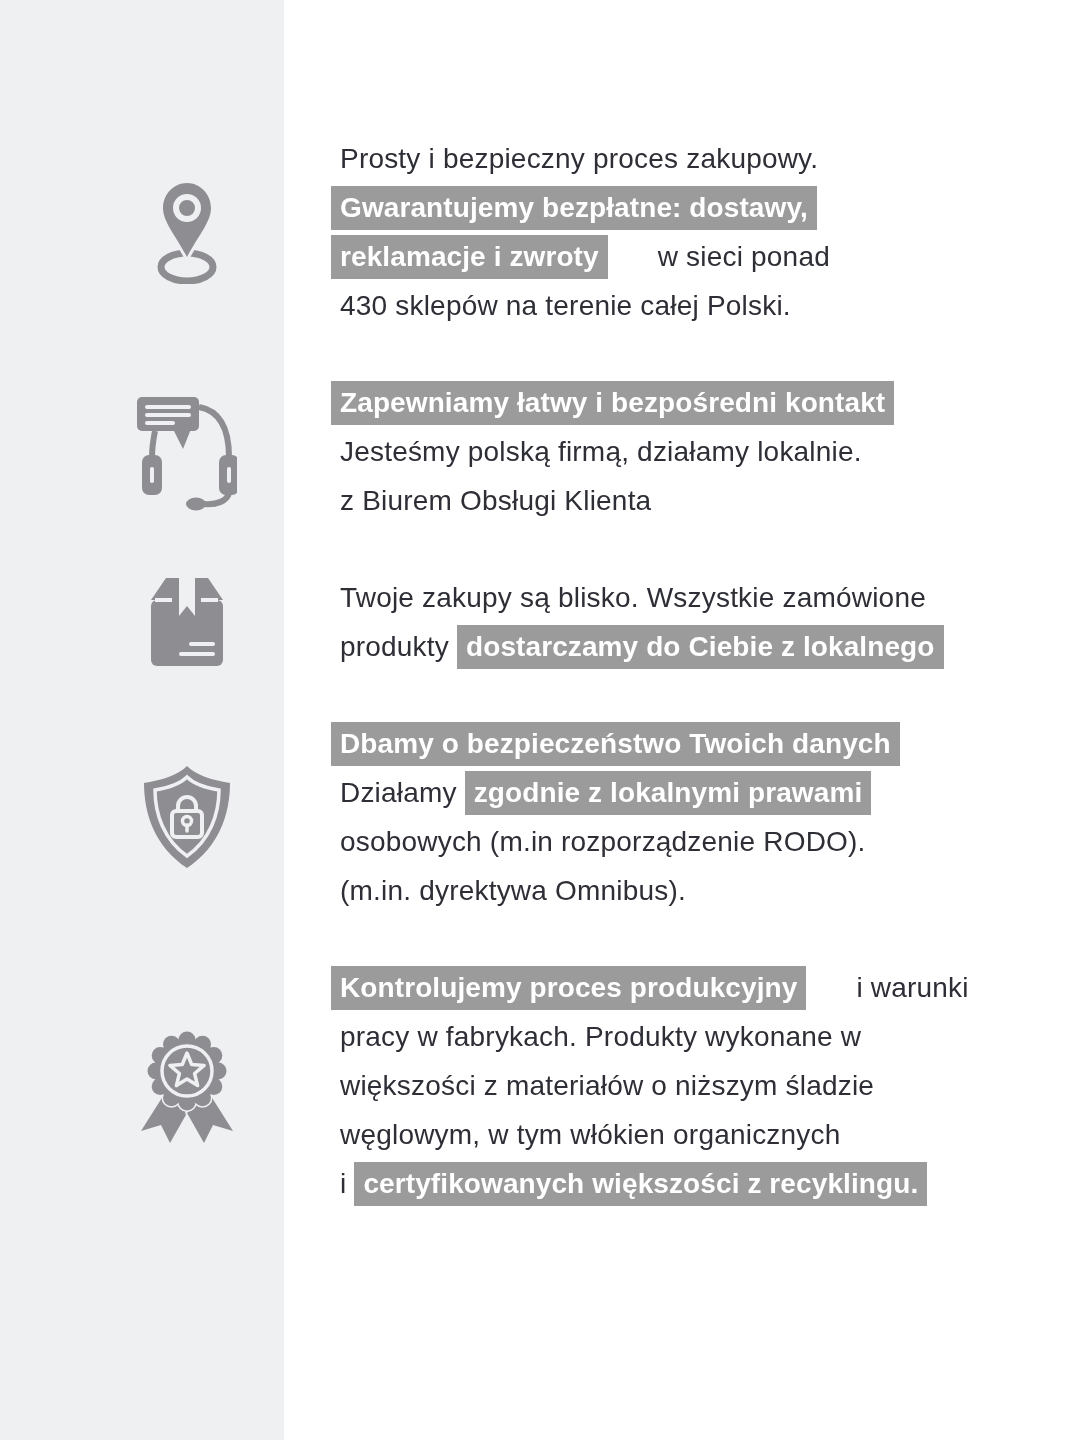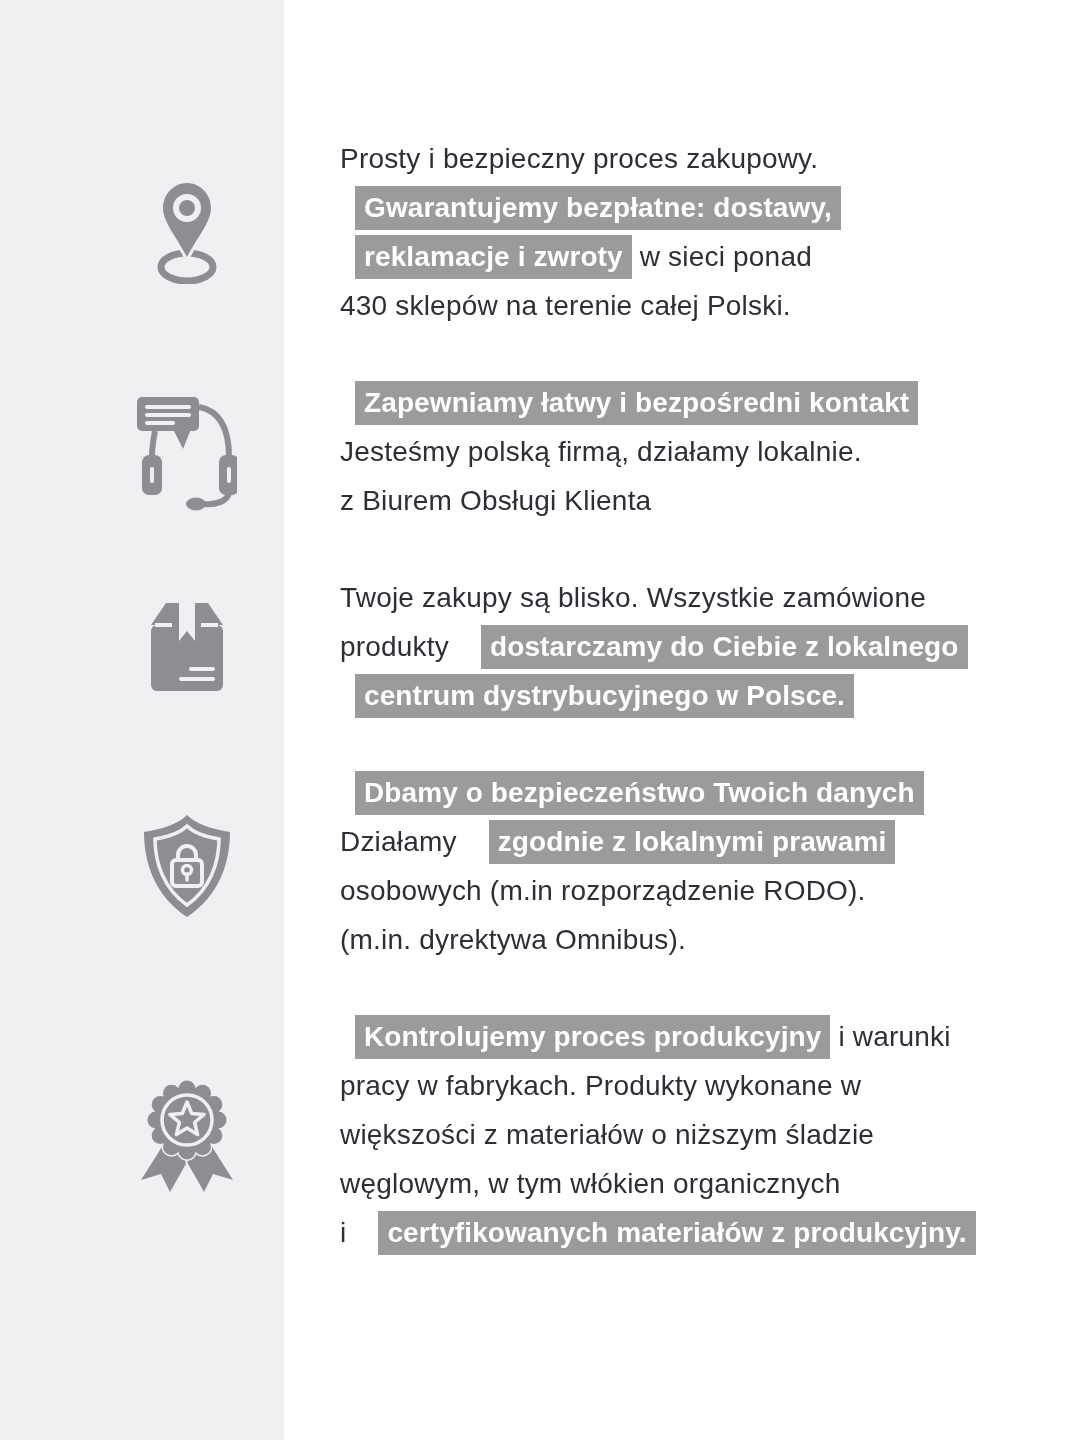--- a/index.html
+++ b/index.html
@@ -40,29 +40,28 @@
     padding-left:47px;
     display:flex;flex-direction:column;justify-content:center;
   }
   .line{
     height:49px;
     display:flex;align-items:center;
     white-space:pre;
     font-size:28px;
     letter-spacing:0.2px;
   }
-  .seg-p{color:var(--text);}
+  .seg-p{color:var(--text);margin-left:42px;}
   .line > .seg-p:first-child{margin-left:9px;}
   .seg-h{
     background:var(--hl);
     color:var(--hl-text);
     font-weight:700;
     letter-spacing:0.1px;
     padding:6px 9px;
-    margin-left:24px;
   }
   
   .ic-fill{fill:var(--icon);}
   .ic-ko{fill:var(--knockout);}
   .ic-stroke{stroke:var(--icon);fill:none;}
   .ic-kostroke{stroke:var(--knockout);fill:none;}
   .ic-halo{fill:var(--icon);stroke:var(--knockout);paint-order:stroke;}
 </style>
 </head>
 <body>
@@ -117,21 +116,20 @@
             <rect class="ic-ko" x="6" y="22" width="17" height="4"></rect>
             <rect class="ic-ko" x="52" y="22" width="17" height="4"></rect>
             <path class="ic-ko" d="M30,2 h16 v38 l-8,-10 l-8,10 z"></path>
             <rect class="ic-ko" x="40" y="66" width="26" height="4" rx="2"></rect>
             <rect class="ic-ko" x="30" y="76" width="36" height="4" rx="2"></rect>
           </svg>
         </div>
         <div class="text-cell">
           <div class="line"><span class="seg-p">Twoje zakupy są blisko. Wszystkie zamówione</span></div>
           <div class="line"><span class="seg-p">produkty </span><span class="seg-h">dostarczamy do Ciebie z lokalnego</span></div>
-          <div class="line"><span class="seg-h">centrum dystrybucyjnego w Polsce.</span></div>
         </div>
       </div>
       <div class="section-row">
         <div class="icon-cell">
           <svg width="94" height="106" viewBox="0 0 94 106">
             <path class="ic-fill" d="M47,2 C38,11 23,16 4,19 C4,50 15,83 47,104 C79,83 90,50 90,19 C71,16 56,11 47,2 Z"></path>
             <path class="ic-kostroke" stroke-width="3.5" d="M47,13 C40,20 28,24 15,26 C15,50 24,76 47,92 C70,76 79,50 79,26 C66,24 54,20 47,13 Z"></path>
             <rect class="ic-kostroke" stroke-width="4" x="32" y="47" width="30" height="26" rx="4"></rect>
             <path class="ic-kostroke" stroke-width="4" d="M38,47 v-5 a9,9 0 0 1 18,0 v5"></path>
             <circle class="ic-kostroke" stroke-width="3.5" cx="47" cy="57" r="4.5"></circle>
@@ -182,17 +180,17 @@
             </g>
             <circle class="ic-kostroke" stroke-width="3.5" cx="52" cy="44" r="25"></circle>
             <path class="ic-kostroke" stroke-width="3.5" stroke-linejoin="round" d="M52,26 L56.7,37.5 L69.1,38.4 L59.6,46.5 L62.6,58.6 L52,52 L41.4,58.6 L44.4,46.5 L34.9,38.4 L47.3,37.5 Z"></path>
           </svg>
         </div>
         <div class="text-cell">
           <div class="line"><span class="seg-h">Kontrolujemy proces produkcyjny</span><span class="seg-p"> i warunki</span></div>
           <div class="line"><span class="seg-p">pracy w fabrykach. Produkty wykonane w</span></div>
           <div class="line"><span class="seg-p">większości z materiałów o niższym śladzie</span></div>
           <div class="line"><span class="seg-p">węglowym, w tym włókien organicznych</span></div>
-          <div class="line"><span class="seg-p">i </span><span class="seg-h">certyfikowanych materiałów z produkcyjny.</span></div>
+          <div class="line"><span class="seg-p">i </span><span class="seg-h">certyfikowanych większości z recyklingu.</span></div>
         </div>
       </div>
     </main>
 </div>
 
 </body></html>

